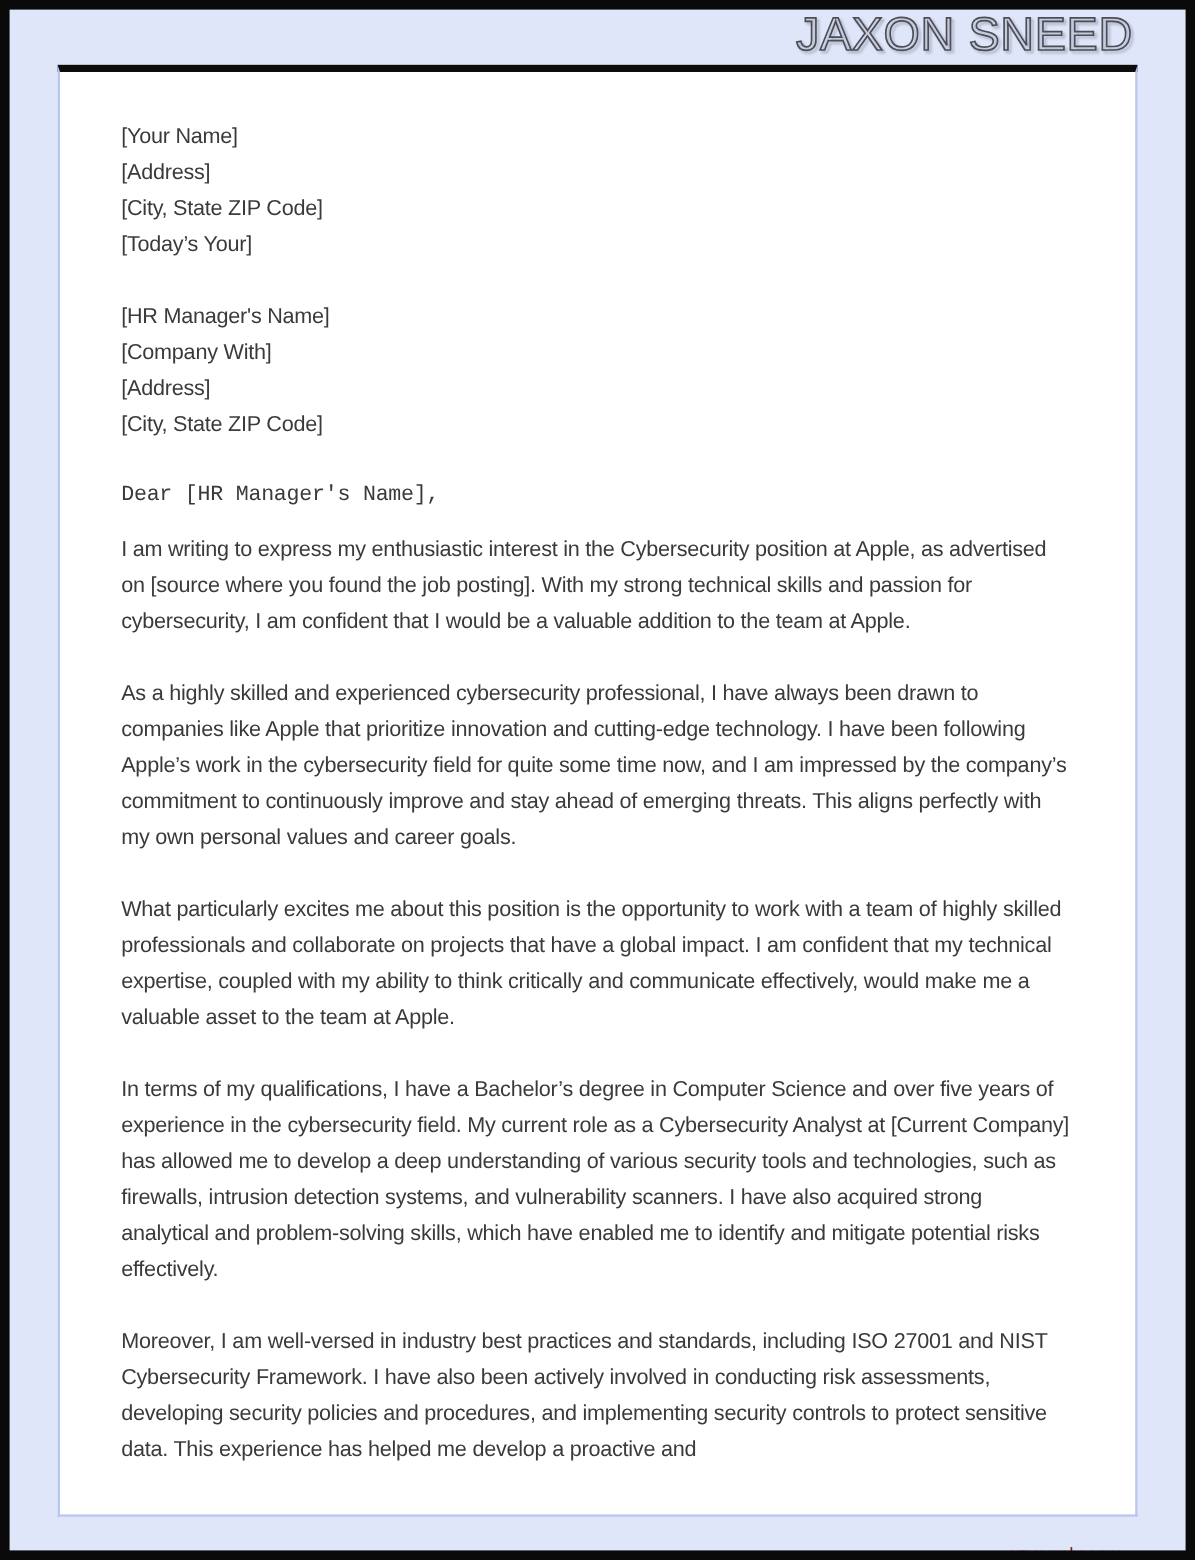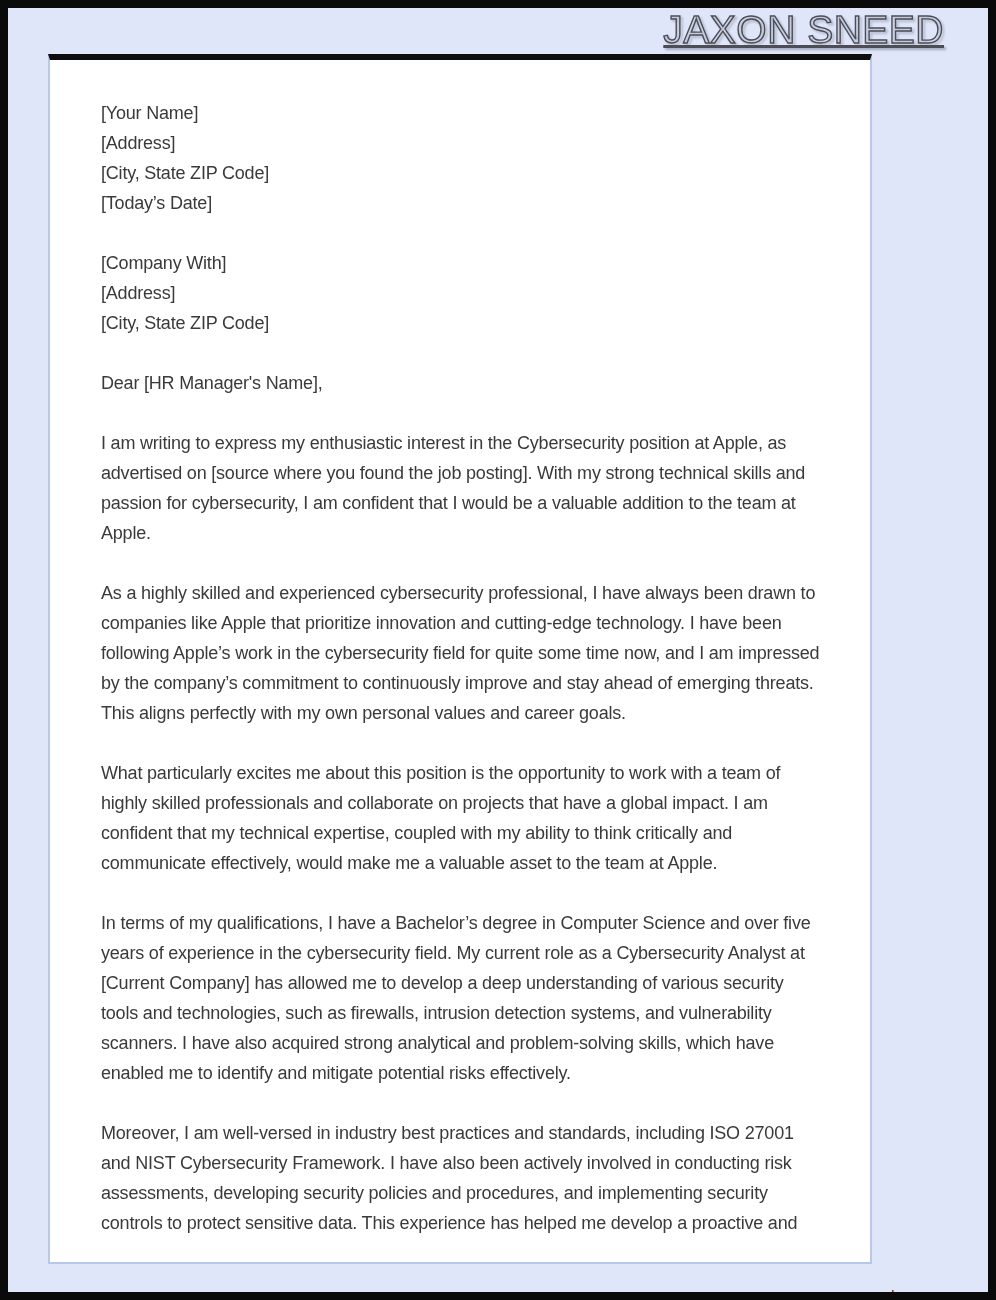--- a/index.html
+++ b/index.html
@@ -23,47 +23,46 @@
     top: 6px; right: 52px;
     z-index: 2;
     font-size: 39px;
     line-height: 47px;
     font-weight: 400;
     letter-spacing: 0.5px;
     color: transparent;
     -webkit-text-stroke: 1.4px #4d4d55;
     filter: drop-shadow(2px 2px 1px rgba(90, 95, 115, 0.45));
     white-space: nowrap;
-    text-decoration: underline;
   }
   
   .page {
     position: absolute;
     left: 48px; top: 54px;
-    width: 824px; height: 1210px;
+    width: 900px; height: 1210px;
     box-sizing: border-box;
     background: #ffffff;
     border-top: 6px solid #0d0d0d;
     border-left: 2px solid #b7c7ee;
     border-right: 2px solid #b7c7ee;
     border-bottom: 2px solid #b7c7ee;
     padding: 38px 50px 0 51px;
     z-index: 1;
     overflow: visible; 
   }
   .address-block { margin: 0 0 30px 0; }
   .address-block .line,
   .salutation,
   .body-paragraph {
     font-size: 18px;
     line-height: 30px;
     letter-spacing: -0.2px;
     color: #3a3a3a;
   }
-  .salutation { margin: 0 0 30px 0; }
+  .salutation { margin: 0 0 14px 0; font-family: Liberation Mono, monospace; }
   .body-paragraph { margin: 0 0 30px 0; }
   .watermark {
     position: absolute;
     top: 1288px; right: 60px;
     font-size: 16px;
     line-height: 18px;
     color: #7f1d1d;
     z-index: 3;
     white-space: nowrap;
   }
@@ -72,24 +71,25 @@
 <body>
 
 <div class="header-name">JAXON SNEED</div>
 
 <div class="page">
 
   <div class="address-block">
       <div class="line">[Your Name]</div>
       <div class="line">[Address]</div>
       <div class="line">[City, State ZIP Code]</div>
-      <div class="line">[Today’s Date]</div>
+      <div class="line">[Today’s Your]</div>
     </div>
 
   <div class="address-block">
+      <div class="line">[HR Manager's Name]</div>
       <div class="line">[Company With]</div>
       <div class="line">[Address]</div>
       <div class="line">[City, State ZIP Code]</div>
     </div>
 
   <div class="salutation">Dear [HR Manager's Name],</div>
 
   <div>
       <p class="body-paragraph">I am writing to express my enthusiastic interest in the Cybersecurity position at Apple, as advertised on [source where you found the job posting]. With my strong technical skills and passion for cybersecurity, I am confident that I would be a valuable addition to the team at Apple.</p>
       <p class="body-paragraph">As a highly skilled and experienced cybersecurity professional, I have always been drawn to companies like Apple that prioritize innovation and cutting-edge technology. I have been following Apple’s work in the cybersecurity field for quite some time now, and I am impressed by the company’s commitment to continuously improve and stay ahead of emerging threats. This aligns perfectly with my own personal values and career goals.</p>

